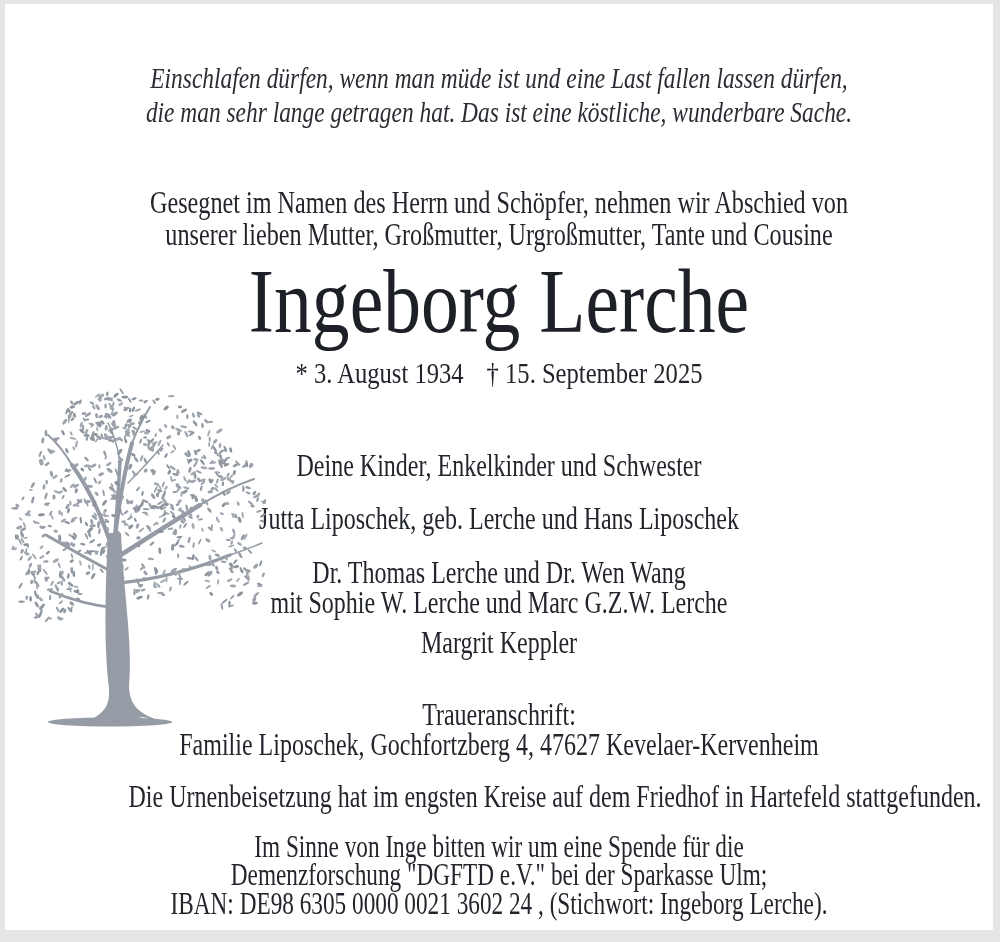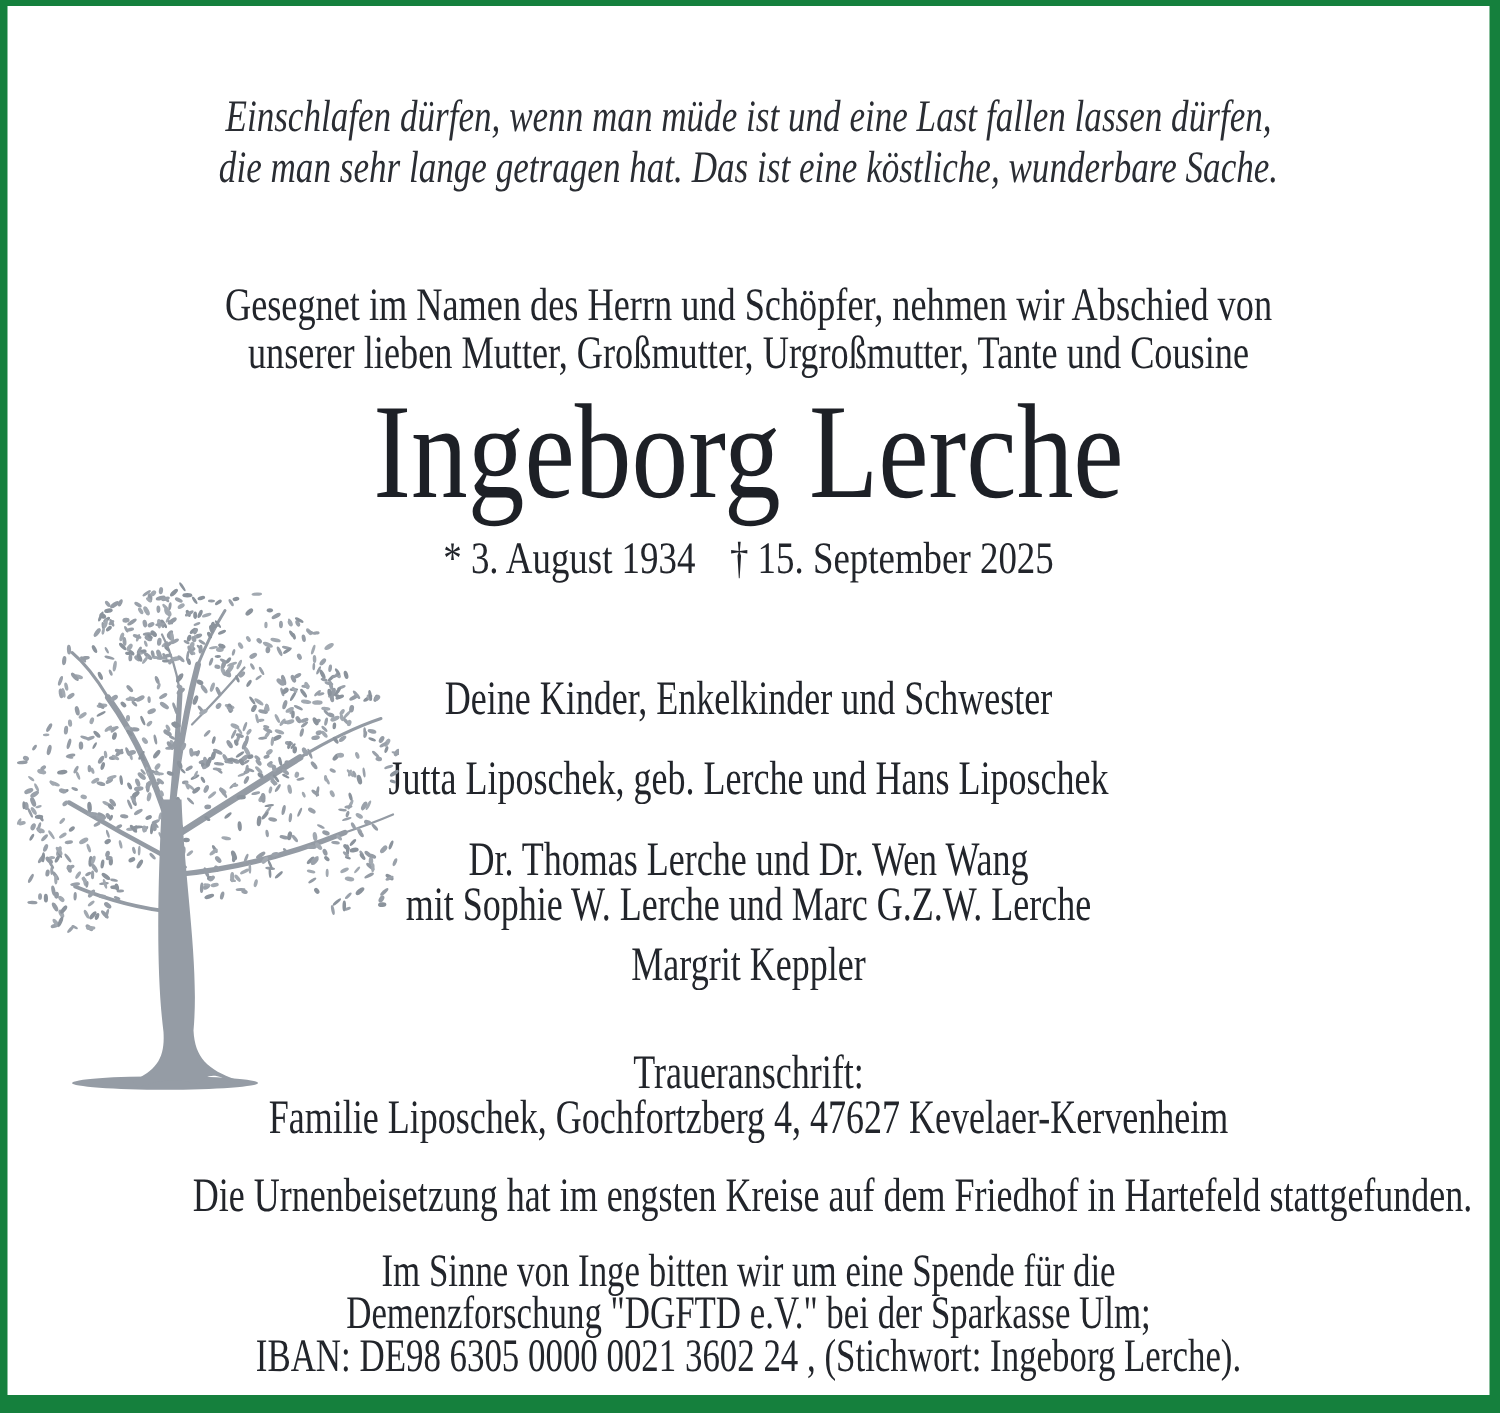--- a/index.html
+++ b/index.html
@@ -2,21 +2,21 @@
 <html><head>
 <meta charset="utf-8">
 <style>
   * { margin:0; padding:0; box-sizing:border-box; }
   html,body { background:#ffffff; }
   body { font-family:"Liberation Serif","DejaVu Serif",serif; }
 
   .frame {
     position:relative;
     width:1000px; height:942px;
-    background:#15803d;           
+    background:#e5e5e5;           
     overflow:hidden;
   }
   .page {
     position:absolute;
     left:5px; top:4px; right:7px; bottom:12px;
     background:#ffffff;
     overflow:hidden;
   }
 
   

